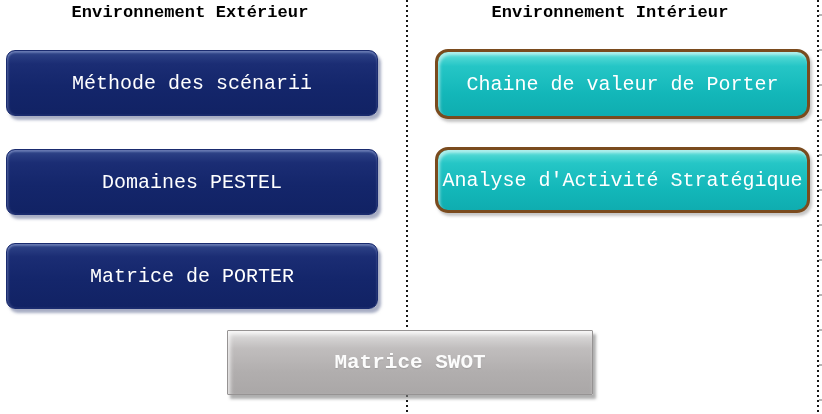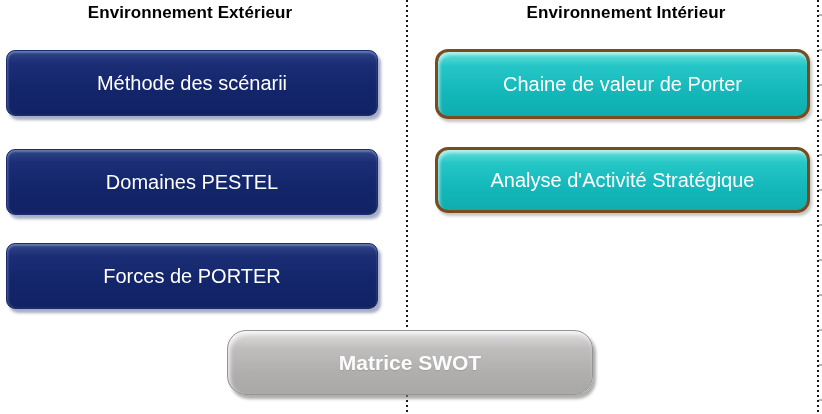--- a/index.html
+++ b/index.html
@@ -2,21 +2,21 @@
 <html><head>
 <meta charset="utf-8">
 <style>
   html, body { margin: 0; padding: 0; background: #ffffff; }
   .canvas {
     position: relative;
     width: 822px;
     height: 414px;
     background: #ffffff;
     overflow: hidden;
-    font-family: Liberation Sans, sans-serif;
+    font-family: Liberation Mono, monospace;
   }
 
   
   .vdivider {
     position: absolute;
     top: 0;
     bottom: 0;
     width: 2px;
     background: repeating-linear-gradient(to bottom, #161616 0 2px, transparent 2px 5px);
     z-index: 1;
@@ -40,21 +40,21 @@
     top: 3px;
     margin: 0;
     font-size: 17px;
     font-weight: bold;
     color: #000000;
     text-align: center;
     letter-spacing: 0.1px;
     z-index: 2;
   }
   .col-header.left  { left: 0px;   width: 380px; }
-  .col-header.right { left: 440px; width: 372px; }
+  .col-header.right { left: 424px; width: 372px; }
 
   
   .shape-btn {
     position: absolute;
     display: flex;
     align-items: center;
     justify-content: center;
     font-size: 20px;
     color: #ffffff;
     cursor: pointer;
@@ -93,21 +93,21 @@
   .shape-btn.teal.pos-1 { top: 49px;  height: 64px; }
   .shape-btn.teal.pos-2 { top: 147px; height: 60px; }
 
   
   .shape-btn.gray {
     left: 227px;
     top: 330px;
     width: 364px;
     height: 63px;
     border: 1px solid #969393;
-    border-radius: 19px;
+    border-radius: 1px;
     background: linear-gradient(180deg, #e1e0e0 0%, #c0bdbd 28%, #b1aeae 65%, #aaa7a7 100%);
     box-shadow:
       inset 2px 3px 4px rgba(255,255,255,0.8),
       3px 4px 3px rgba(130,130,130,0.65);
     font-weight: bold;
     font-size: 21px;
     color: #fcfcfc;
     text-shadow: 0 1px 1px rgba(120,120,120,0.35);
   }
 
@@ -128,21 +128,21 @@
 
   <div class="shape-btn navy pos-1">
     <span class="btn-label">Méthode des scénarii</span>
   </div>
 
   <div class="shape-btn navy pos-2">
     <span class="btn-label">Domaines PESTEL</span>
   </div>
 
   <div class="shape-btn navy pos-3">
-    <span class="btn-label">Forces de PORTER</span>
+    <span class="btn-label">Matrice de PORTER</span>
   </div>
 
   <div class="shape-btn teal pos-1">
     <span class="btn-label">Chaine de valeur de Porter</span>
   </div>
 
   <div class="shape-btn teal pos-2">
     <span class="btn-label">Analyse d'Activité Stratégique</span>
   </div>
 

